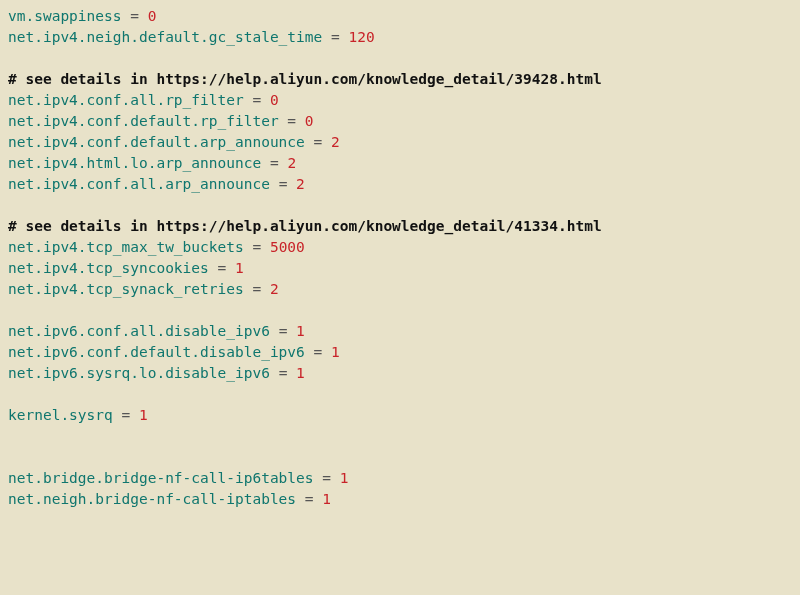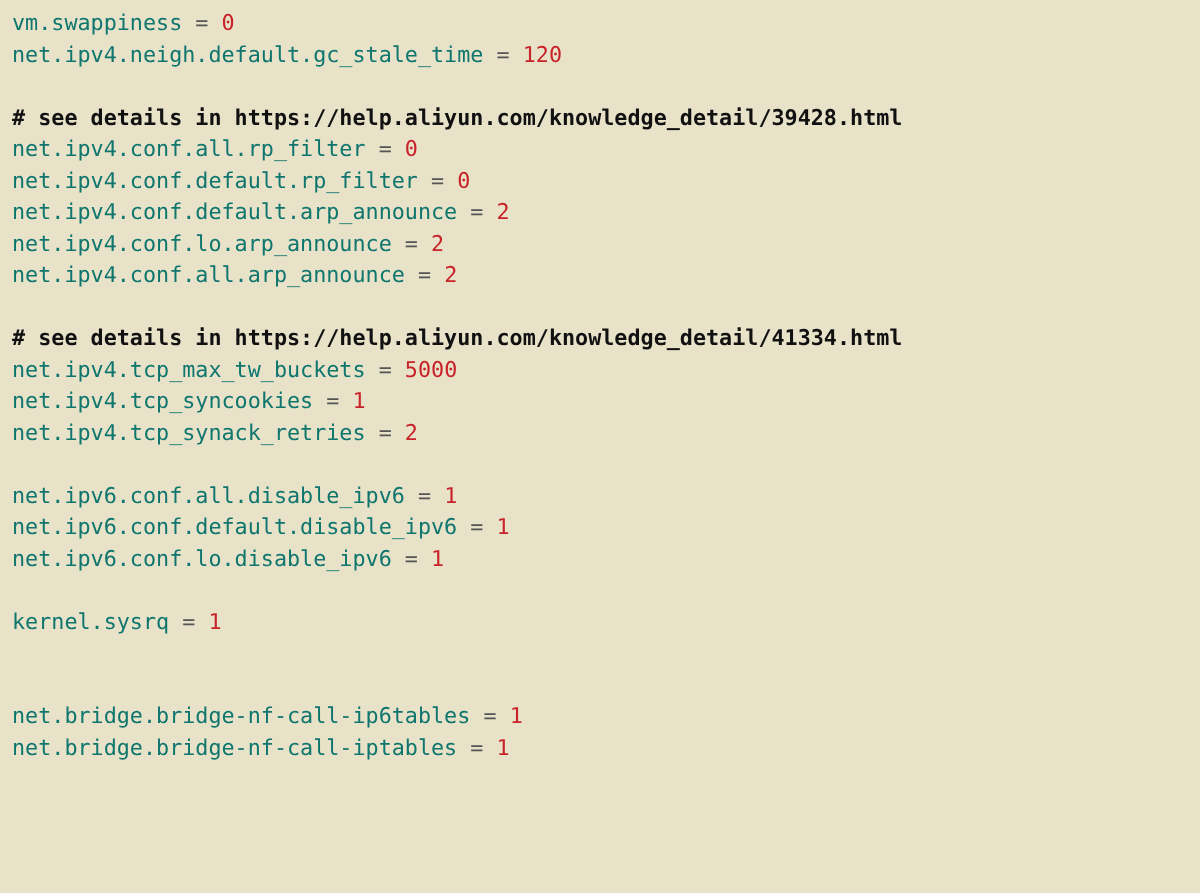--- a/index.html
+++ b/index.html
@@ -42,30 +42,30 @@
 <body>
 
 <div id="container">
     <div class="line"><span class="key">vm.swappiness</span><span class="eq"> = </span><span class="val">0</span></div>
     <div class="line"><span class="key">net.ipv4.neigh.default.gc_stale_time</span><span class="eq"> = </span><span class="val">120</span></div>
     <div class="blank"></div>
     <div class="line"><span class="comment"># see details in https://help.aliyun.com/knowledge_detail/39428.html</span></div>
     <div class="line"><span class="key">net.ipv4.conf.all.rp_filter</span><span class="eq"> = </span><span class="val">0</span></div>
     <div class="line"><span class="key">net.ipv4.conf.default.rp_filter</span><span class="eq"> = </span><span class="val">0</span></div>
     <div class="line"><span class="key">net.ipv4.conf.default.arp_announce</span><span class="eq"> = </span><span class="val">2</span></div>
-    <div class="line"><span class="key">net.ipv4.conf.lo.arp_announce</span><span class="eq"> = </span><span class="val">2</span></div>
+    <div class="line"><span class="key">net.ipv4.html.lo.arp_announce</span><span class="eq"> = </span><span class="val">2</span></div>
     <div class="line"><span class="key">net.ipv4.conf.all.arp_announce</span><span class="eq"> = </span><span class="val">2</span></div>
     <div class="blank"></div>
     <div class="line"><span class="comment"># see details in https://help.aliyun.com/knowledge_detail/41334.html</span></div>
     <div class="line"><span class="key">net.ipv4.tcp_max_tw_buckets</span><span class="eq"> = </span><span class="val">5000</span></div>
     <div class="line"><span class="key">net.ipv4.tcp_syncookies</span><span class="eq"> = </span><span class="val">1</span></div>
     <div class="line"><span class="key">net.ipv4.tcp_synack_retries</span><span class="eq"> = </span><span class="val">2</span></div>
     <div class="blank"></div>
     <div class="line"><span class="key">net.ipv6.conf.all.disable_ipv6</span><span class="eq"> = </span><span class="val">1</span></div>
     <div class="line"><span class="key">net.ipv6.conf.default.disable_ipv6</span><span class="eq"> = </span><span class="val">1</span></div>
-    <div class="line"><span class="key">net.ipv6.conf.lo.disable_ipv6</span><span class="eq"> = </span><span class="val">1</span></div>
+    <div class="line"><span class="key">net.ipv6.sysrq.lo.disable_ipv6</span><span class="eq"> = </span><span class="val">1</span></div>
     <div class="blank"></div>
     <div class="line"><span class="key">kernel.sysrq</span><span class="eq"> = </span><span class="val">1</span></div>
     <div class="blank"></div>
     <div class="blank"></div>
     <div class="line"><span class="key">net.bridge.bridge-nf-call-ip6tables</span><span class="eq"> = </span><span class="val">1</span></div>
-    <div class="line"><span class="key">net.bridge.bridge-nf-call-iptables</span><span class="eq"> = </span><span class="val">1</span></div>
+    <div class="line"><span class="key">net.neigh.bridge-nf-call-iptables</span><span class="eq"> = </span><span class="val">1</span></div>
   </div>
 
 </body></html>

